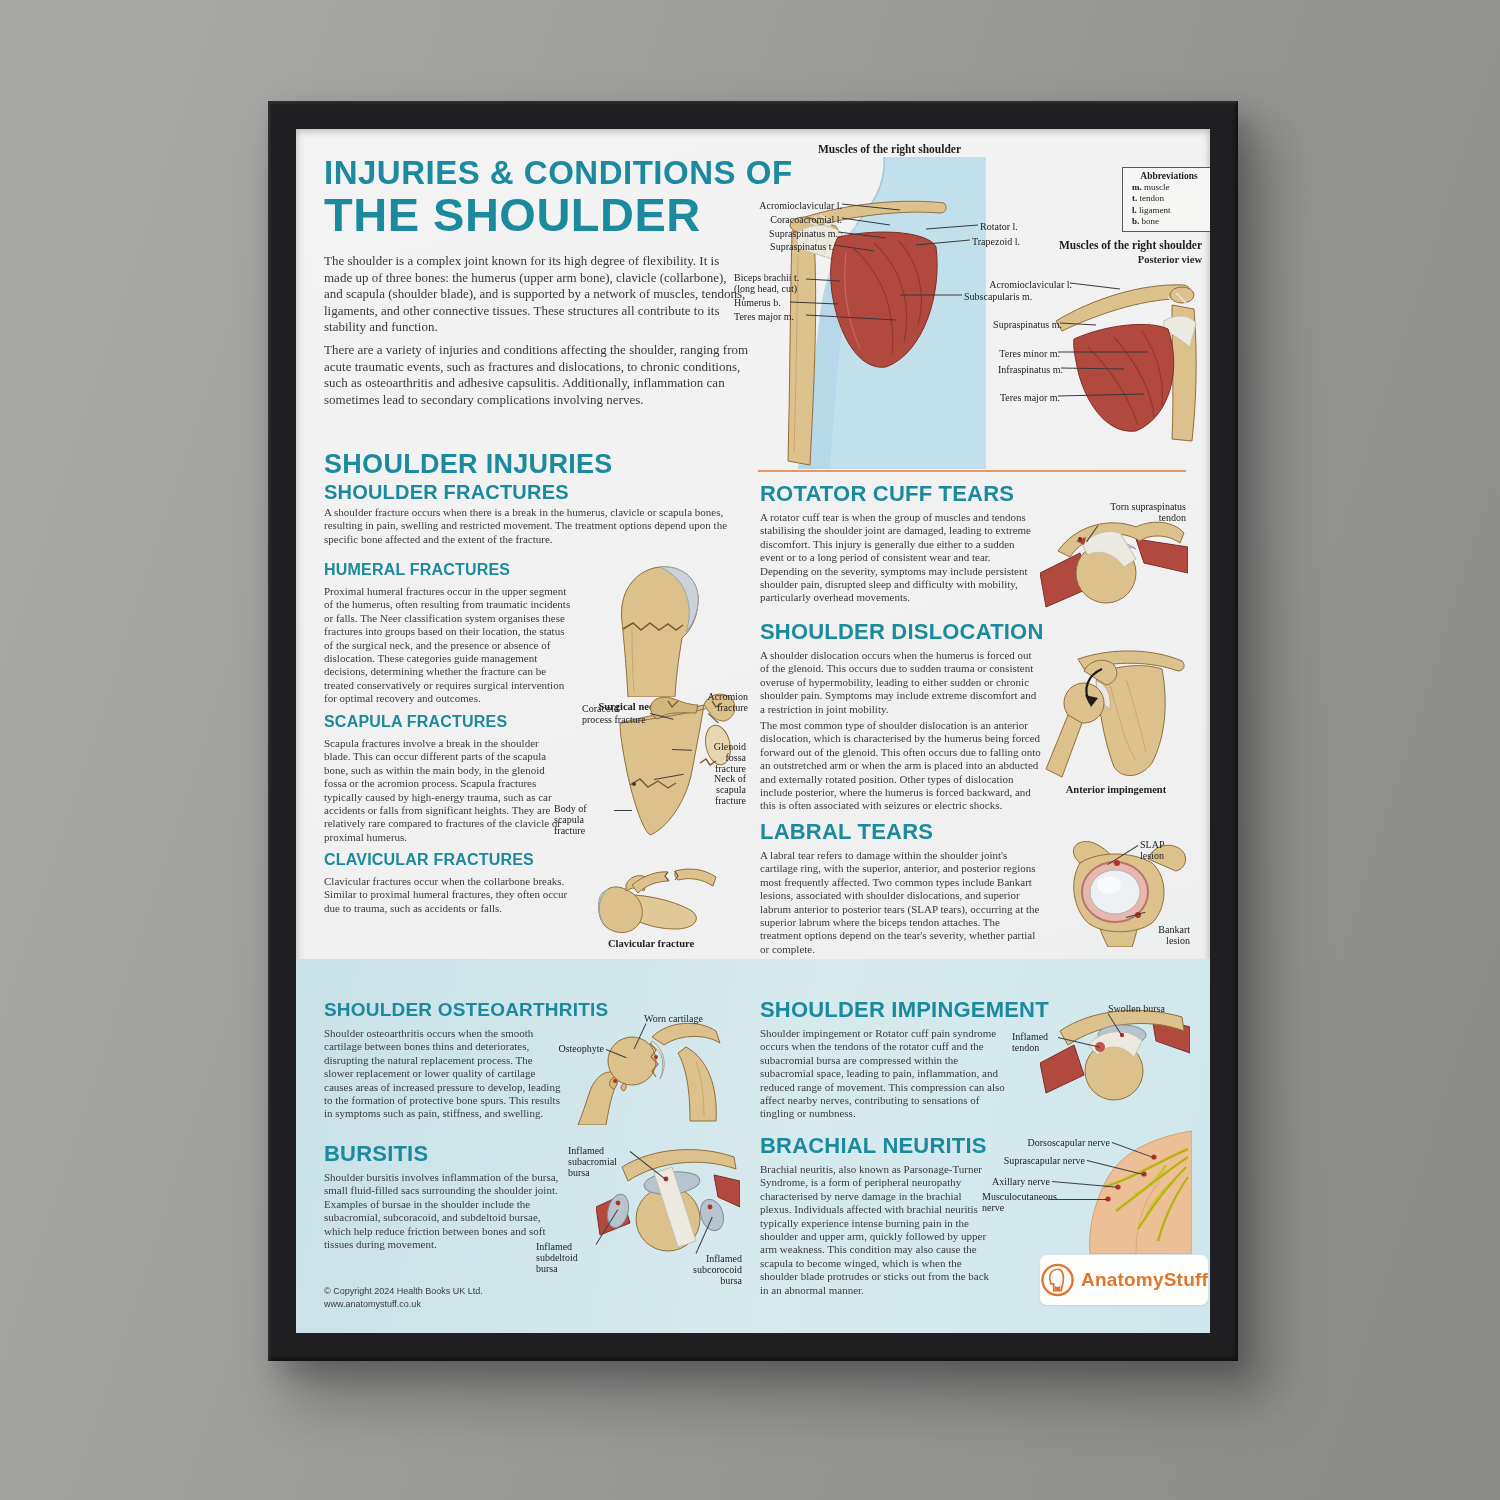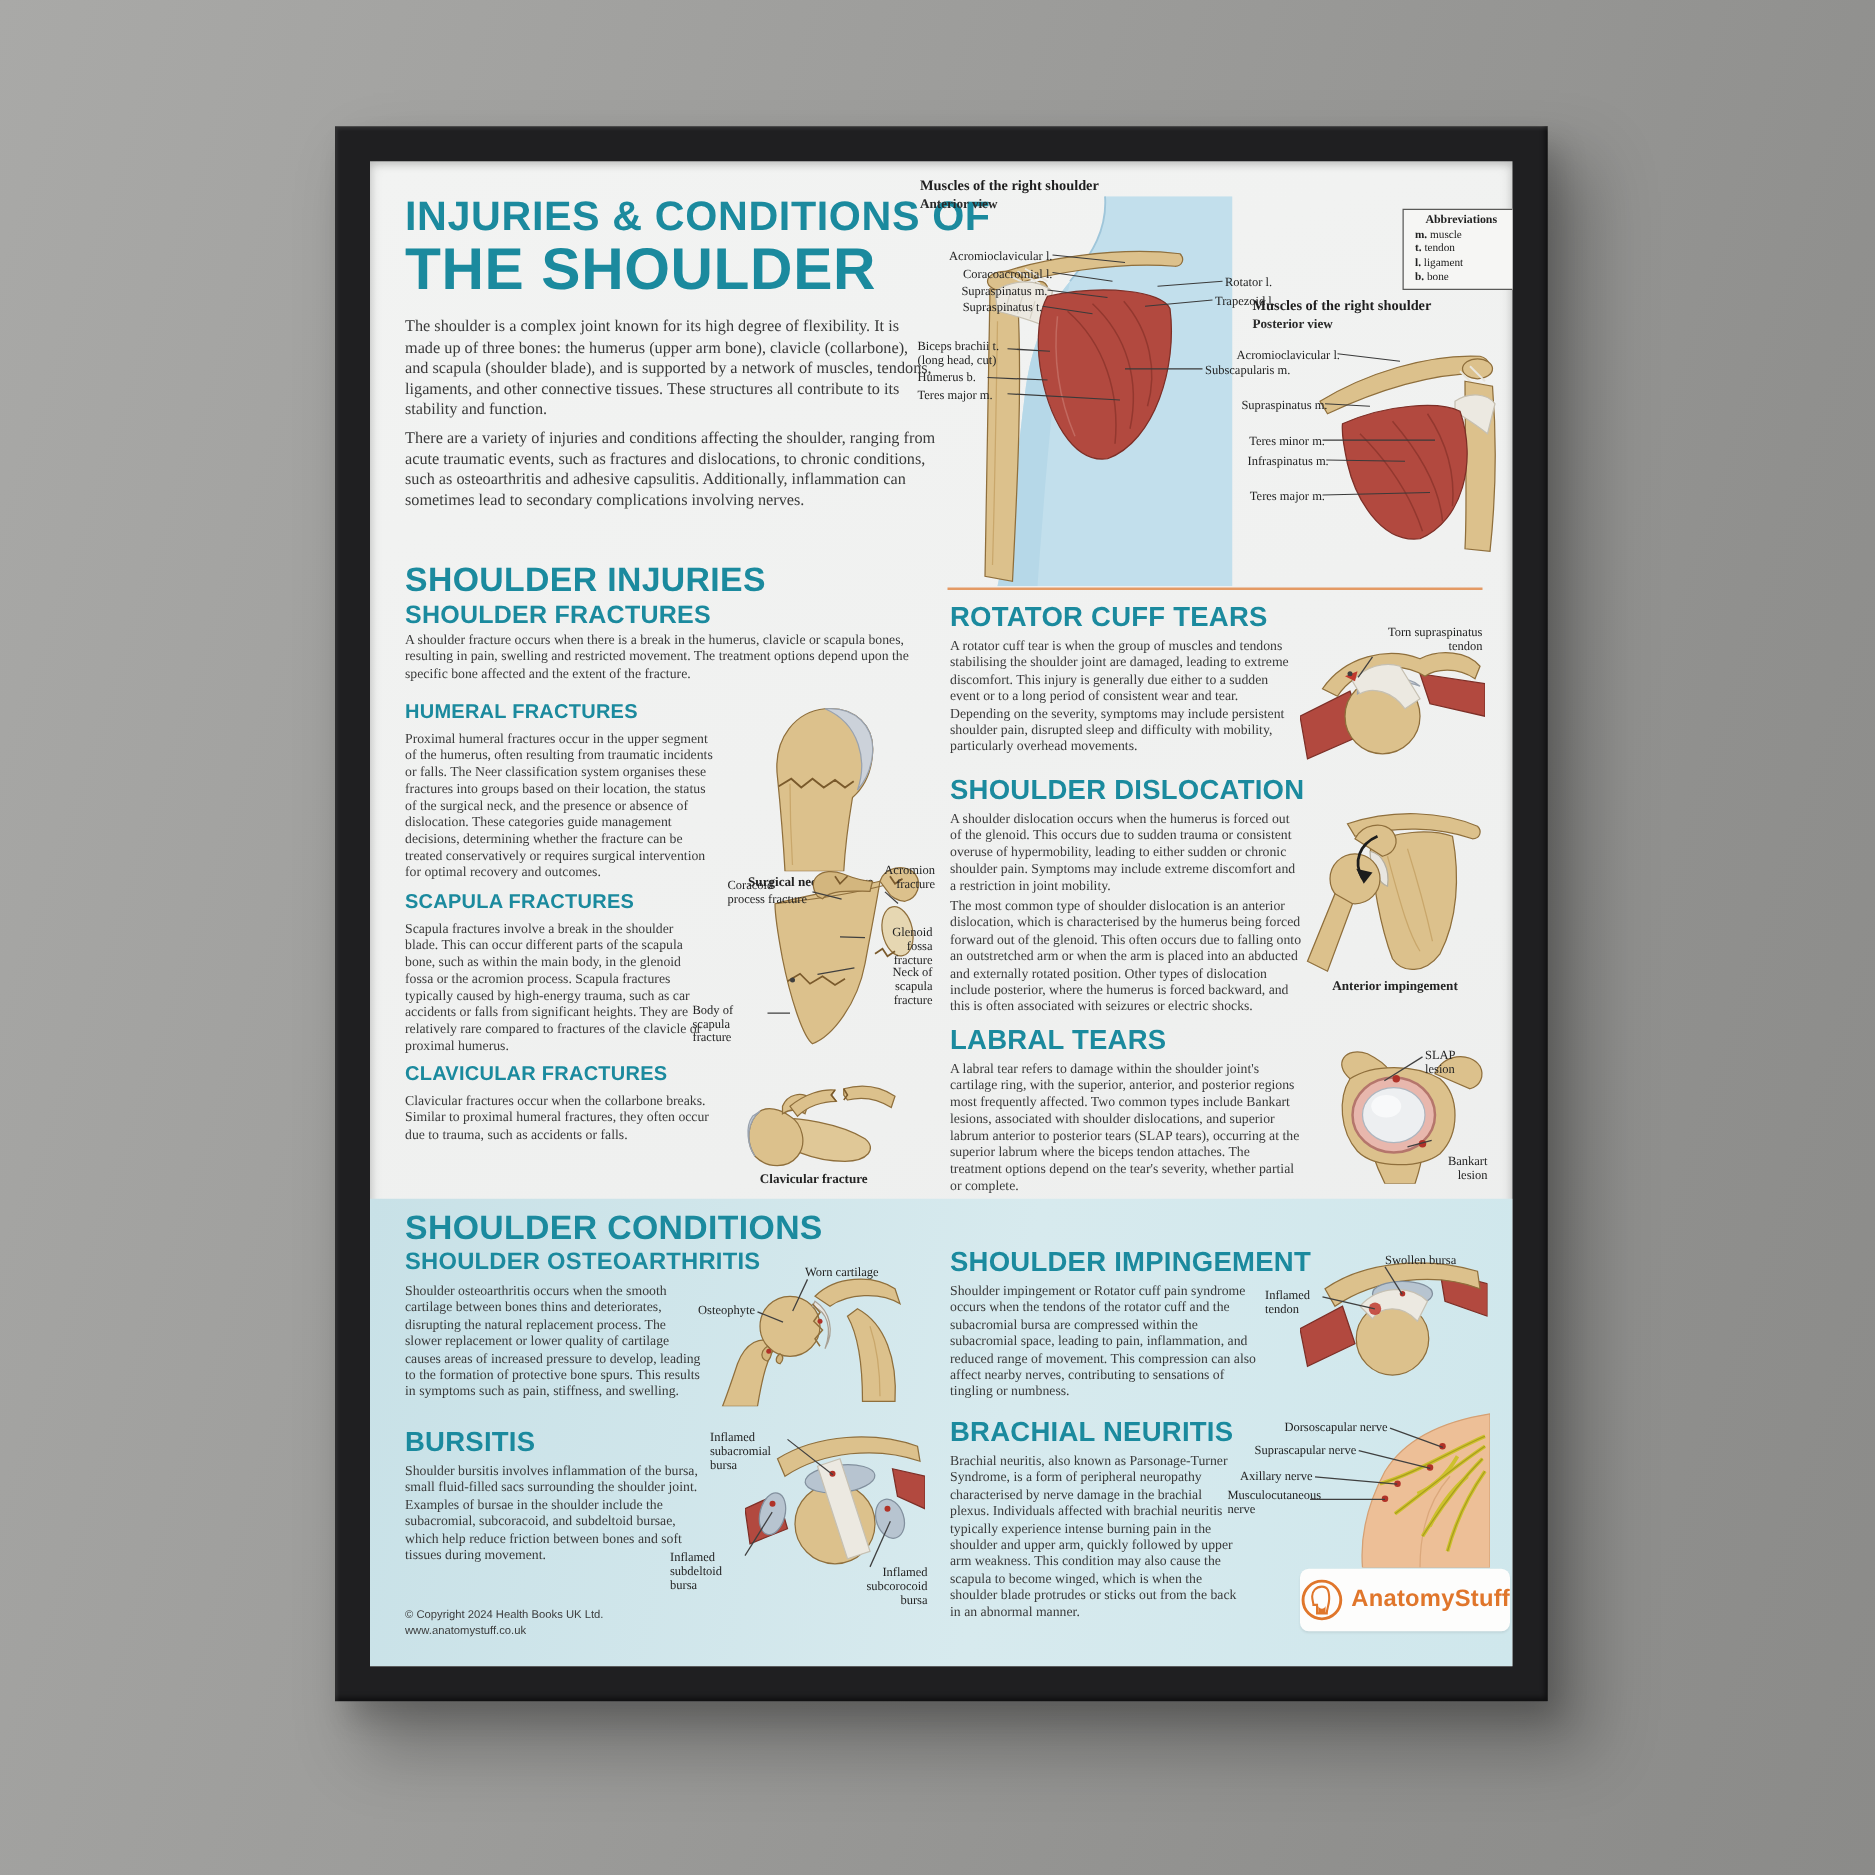--- a/index.html
+++ b/index.html
@@ -25,21 +25,21 @@
   .h1b{font-weight:bold;font-size:47px;line-height:1.0;color:#1b8a9e;letter-spacing:.5px;}
   .h2{font-weight:bold;font-size:27px;color:#1b8a9e;letter-spacing:.3px;}
   .h3{font-weight:bold;font-size:20px;color:#1b8a9e;letter-spacing:.2px;}
   .h4{font-weight:bold;font-size:16px;color:#1b8a9e;letter-spacing:.2px;}
   .h2r{font-weight:bold;font-size:22px;color:#1b8a9e;letter-spacing:.2px;}
   .intro{font-family:"Liberation Serif",serif;font-size:13px;line-height:1.27;color:#3a3a3a;}
   .body{font-family:"Liberation Serif",serif;font-size:11px;line-height:1.22;color:#3b3b3b;}
   .lbl{font-family:"Liberation Serif",serif;font-size:10px;line-height:1.12;color:#232323;position:absolute;}
   .lblr{text-align:right;}
   .cap{font-family:"Liberation Serif",serif;font-weight:bold;font-size:10.5px;line-height:1.15;color:#232323;text-align:center;position:absolute;}
-  .figtitle{font-family:"Liberation Serif",serif;font-weight:bold;font-size:11.5px;line-height:1.2;color:#1e1e1e;text-align:left;}
+  .figtitle{font-family:"Liberation Serif",serif;font-weight:bold;font-size:11.5px;line-height:1.2;color:#1e1e1e;text-align:right;}
   .figsub{font-family:"Liberation Serif",serif;font-size:10.5px;color:#2a2a2a;}
   .lead{position:absolute;height:1px;background:#3f3f3f;transform-origin:left center;}
   .abbr-box{
     position:absolute;border:1px solid #5a5a58;background:#f6f6f4;
     font-family:"Liberation Serif",serif;color:#222;padding:3px 5px 4px 5px;
   }
   .abbr-title{font-weight:bold;font-size:9.5px;text-align:center;margin-bottom:1px;}
   .abbr-row{font-size:9px;line-height:1.25;padding-left:4px;}
   .abbr-row b{font-weight:bold;}
   .blueband{
@@ -254,21 +254,20 @@
       <circle cx="81" cy="28" r="3" fill="#b03228"></circle>
       <circle cx="102" cy="80" r="3" fill="#b03228"></circle>
     </svg>
     <div class="lbl" style="left:844px;top:710px;width:50px;">SLAP lesion</div>
     <div class="lbl lblr" style="left:848px;top:795px;width:46px;">Bankart lesion</div>
     <div class="lead" style="left:842px;top:716px;width:36px;transform:rotate(148deg);"></div>
     <div class="lead" style="left:830px;top:788px;width:20px;transform:rotate(-15deg);"></div>
 
     <div class="blueband"></div>
 
-    <div class="abs h2" style="left:28px;top:838px;">SHOULDER CONDITIONS</div>
     <div class="abs h3" style="left:28px;top:870px;font-size:19px;">SHOULDER OSTEOARTHRITIS</div>
     <div class="abs body" style="left:28px;top:898px;width:238px;">Shoulder osteoarthritis occurs when the smooth cartilage between bones thins and deteriorates, disrupting the natural replacement process. The slower replacement or lower quality of cartilage causes areas of increased pressure to develop, leading to the formation of protective bone spurs. This results in symptoms such as pain, stiffness, and swelling.</div>
     <svg class="abs" style="left:272px;top:888px;" width="160" height="108" viewBox="0 0 160 108">
       <path d="M84,20 C100,4 130,2 148,14 L152,26 C136,16 110,18 96,28 Z" fill="#dcc18c" stroke="#8f6f3c"></path>
       <path d="M118,30 C140,42 150,70 148,104 L122,104 C122,72 118,50 110,36 Z" fill="#dcc18c" stroke="#8f6f3c"></path>
       <path d="M128,44 C134,62 136,82 136,100" stroke="#c9a76b" fill="none"></path>
       <path d="M10,108 L38,108 C42,84 46,68 54,58 C40,50 28,58 22,74 C18,86 14,98 10,108 Z" fill="#dcc18c" stroke="#8f6f3c"></path>
       <circle cx="64" cy="44" r="24" fill="#dcc18c" stroke="#8f6f3c"></circle>
       <path d="M84,24 C96,32 100,48 92,62 C98,46 94,32 82,28 Z" fill="#e9e6df" stroke="#a8a094"></path>
       <polyline points="82,26 88,33 83,40 90,47 84,54 88,60" fill="none" stroke="#8f6f3c" stroke-width="1.2"></polyline>

